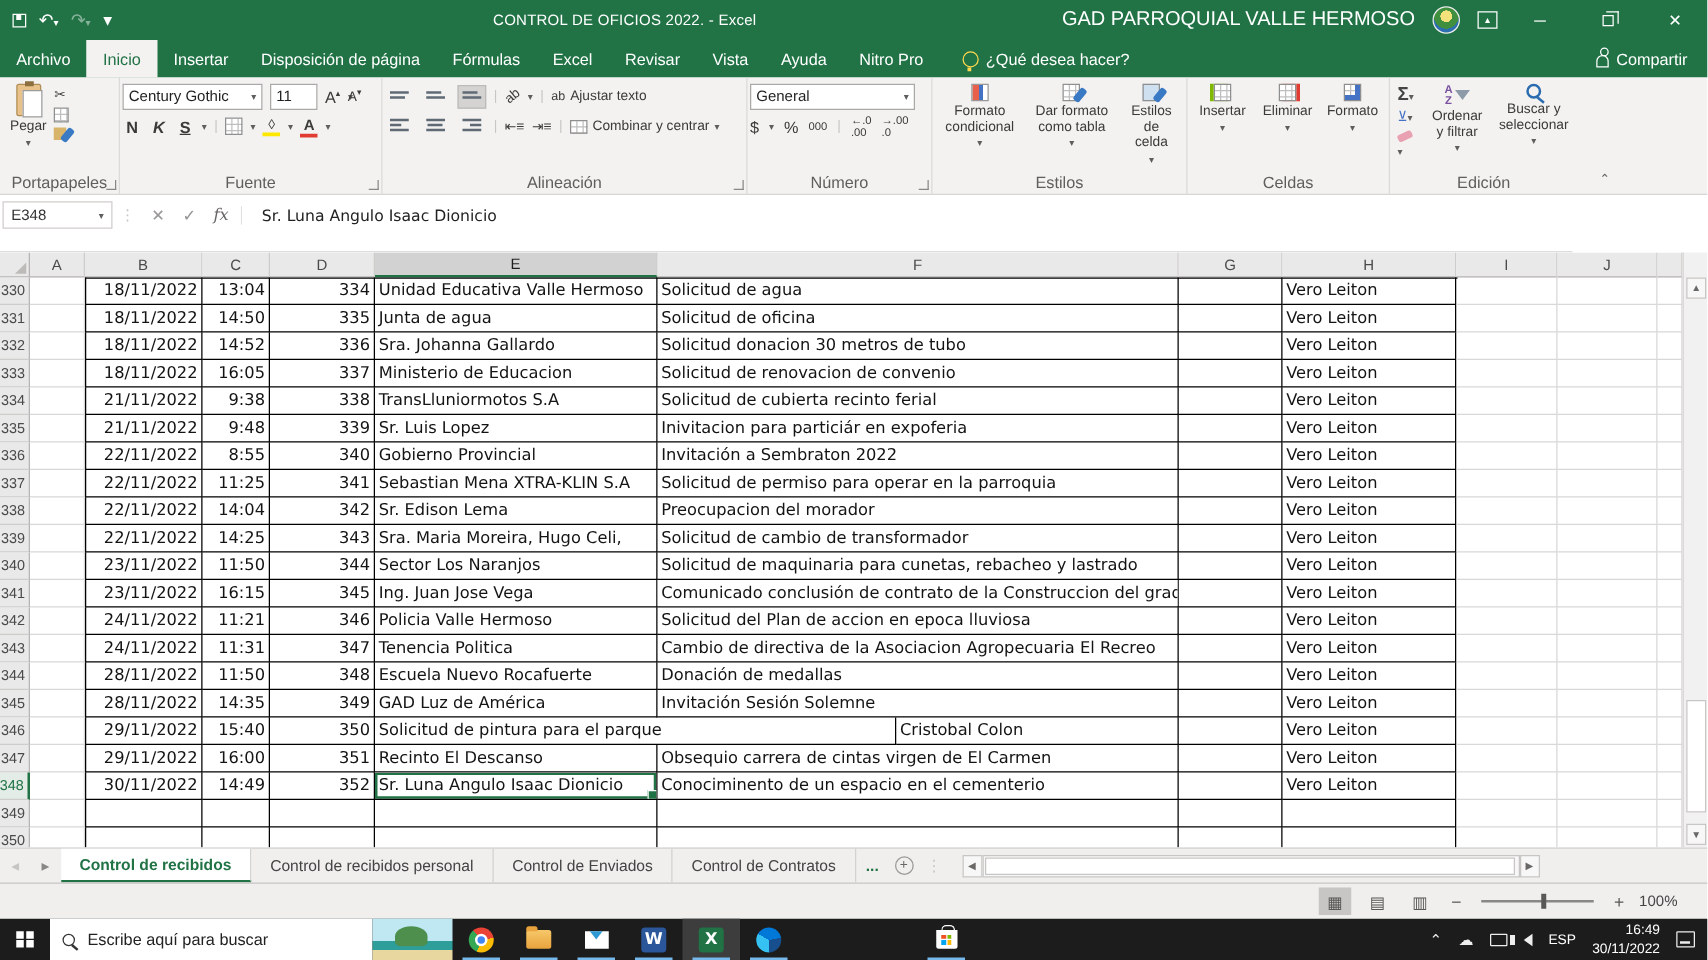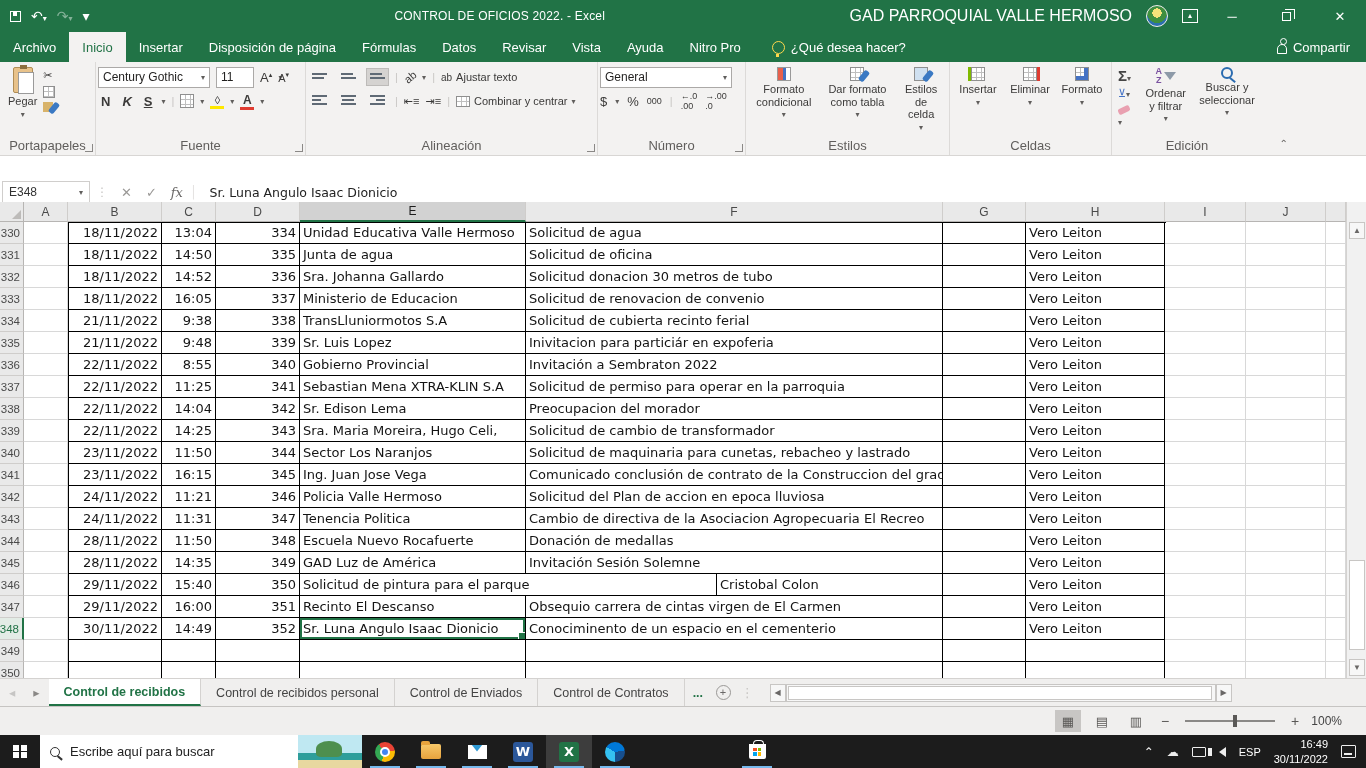--- a/index.html
+++ b/index.html
@@ -65,21 +65,21 @@
   .brush:after{content:"";position:absolute;right:-4px;bottom:-2px;width:6px;height:12px;background:#3a79c3;transform:rotate(40deg);border-radius:2px;}
   .sum{font-size:15px;font-weight:bold;color:#444;}
   .azb{font-size:9px;font-weight:bold;color:#7a52a0;line-height:1;}
   .funnel{display:inline-block;width:0;height:0;border-left:6px solid transparent;border-right:6px solid transparent;border-top:8px solid #8d9aa8;}
   .loupe{width:12px;height:12px;border:2px solid #2b6cb0;border-radius:50%;position:relative;}
   .loupe:after{content:"";position:absolute;right:-5px;bottom:-4px;width:7px;height:2px;background:#2b6cb0;transform:rotate(40deg);}
   .fillyellow{display:inline-block;width:14px;height:3px;background:#ffe800;}
   .fontred{display:inline-block;width:14px;height:3px;background:#e03c31;}
 
   
-  #fbar{left:0;top:156px;width:1258px;height:46px;background:#fff;border-bottom:1px solid #d4d2d0;margin-top:20px;}
+  #fbar{left:0;top:156px;width:1258px;height:46px;background:#fff;border-bottom:1px solid #d4d2d0;}
   #fbar-inner{position:absolute;left:0;top:4px;height:24px;width:1366px;display:flex;align-items:center;font-size:12px;color:#333;}
   #namebox{width:88px;height:22px;border:1px solid #d0cecc;display:flex;align-items:center;padding:0 6px;margin-left:2px;}
   #namebox .caret{margin-left:auto;}
   .fdiv{color:#c8c6c4;padding:0 6px;}
   .fbtn{color:#9a9896;padding:0 7px;font-size:13px;}
   .fx{font-family:"DejaVu Serif",serif;font-style:italic;color:#6a6867;}
   #formula-text{padding-left:12px;color:#222;font-family:"DejaVu Sans",sans-serif;font-size:12.5px;}
 
   
   #grid{left:0;top:202px;width:1346px;height:476px;overflow:hidden;background:#fff;}
@@ -188,21 +188,21 @@
     <span class="winbtn">✕</span>
   </div>
 </div>
 
 <div id="tabrow" class="abs">
   <span class="rtab">Archivo</span>
   <span class="rtab active">Inicio</span>
   <span class="rtab">Insertar</span>
   <span class="rtab">Disposición de página</span>
   <span class="rtab">Fórmulas</span>
-  <span class="rtab">Datos</span>
+  <span class="rtab">Excel</span>
   <span class="rtab">Revisar</span>
   <span class="rtab">Vista</span>
   <span class="rtab">Ayuda</span>
   <span class="rtab">Nitro Pro</span>
   <span class="tellme">
     <span class="bulb"></span>
     <span>¿Qué desea hacer?</span>
   </span>
   <span class="share">
     <span class="person"></span>

